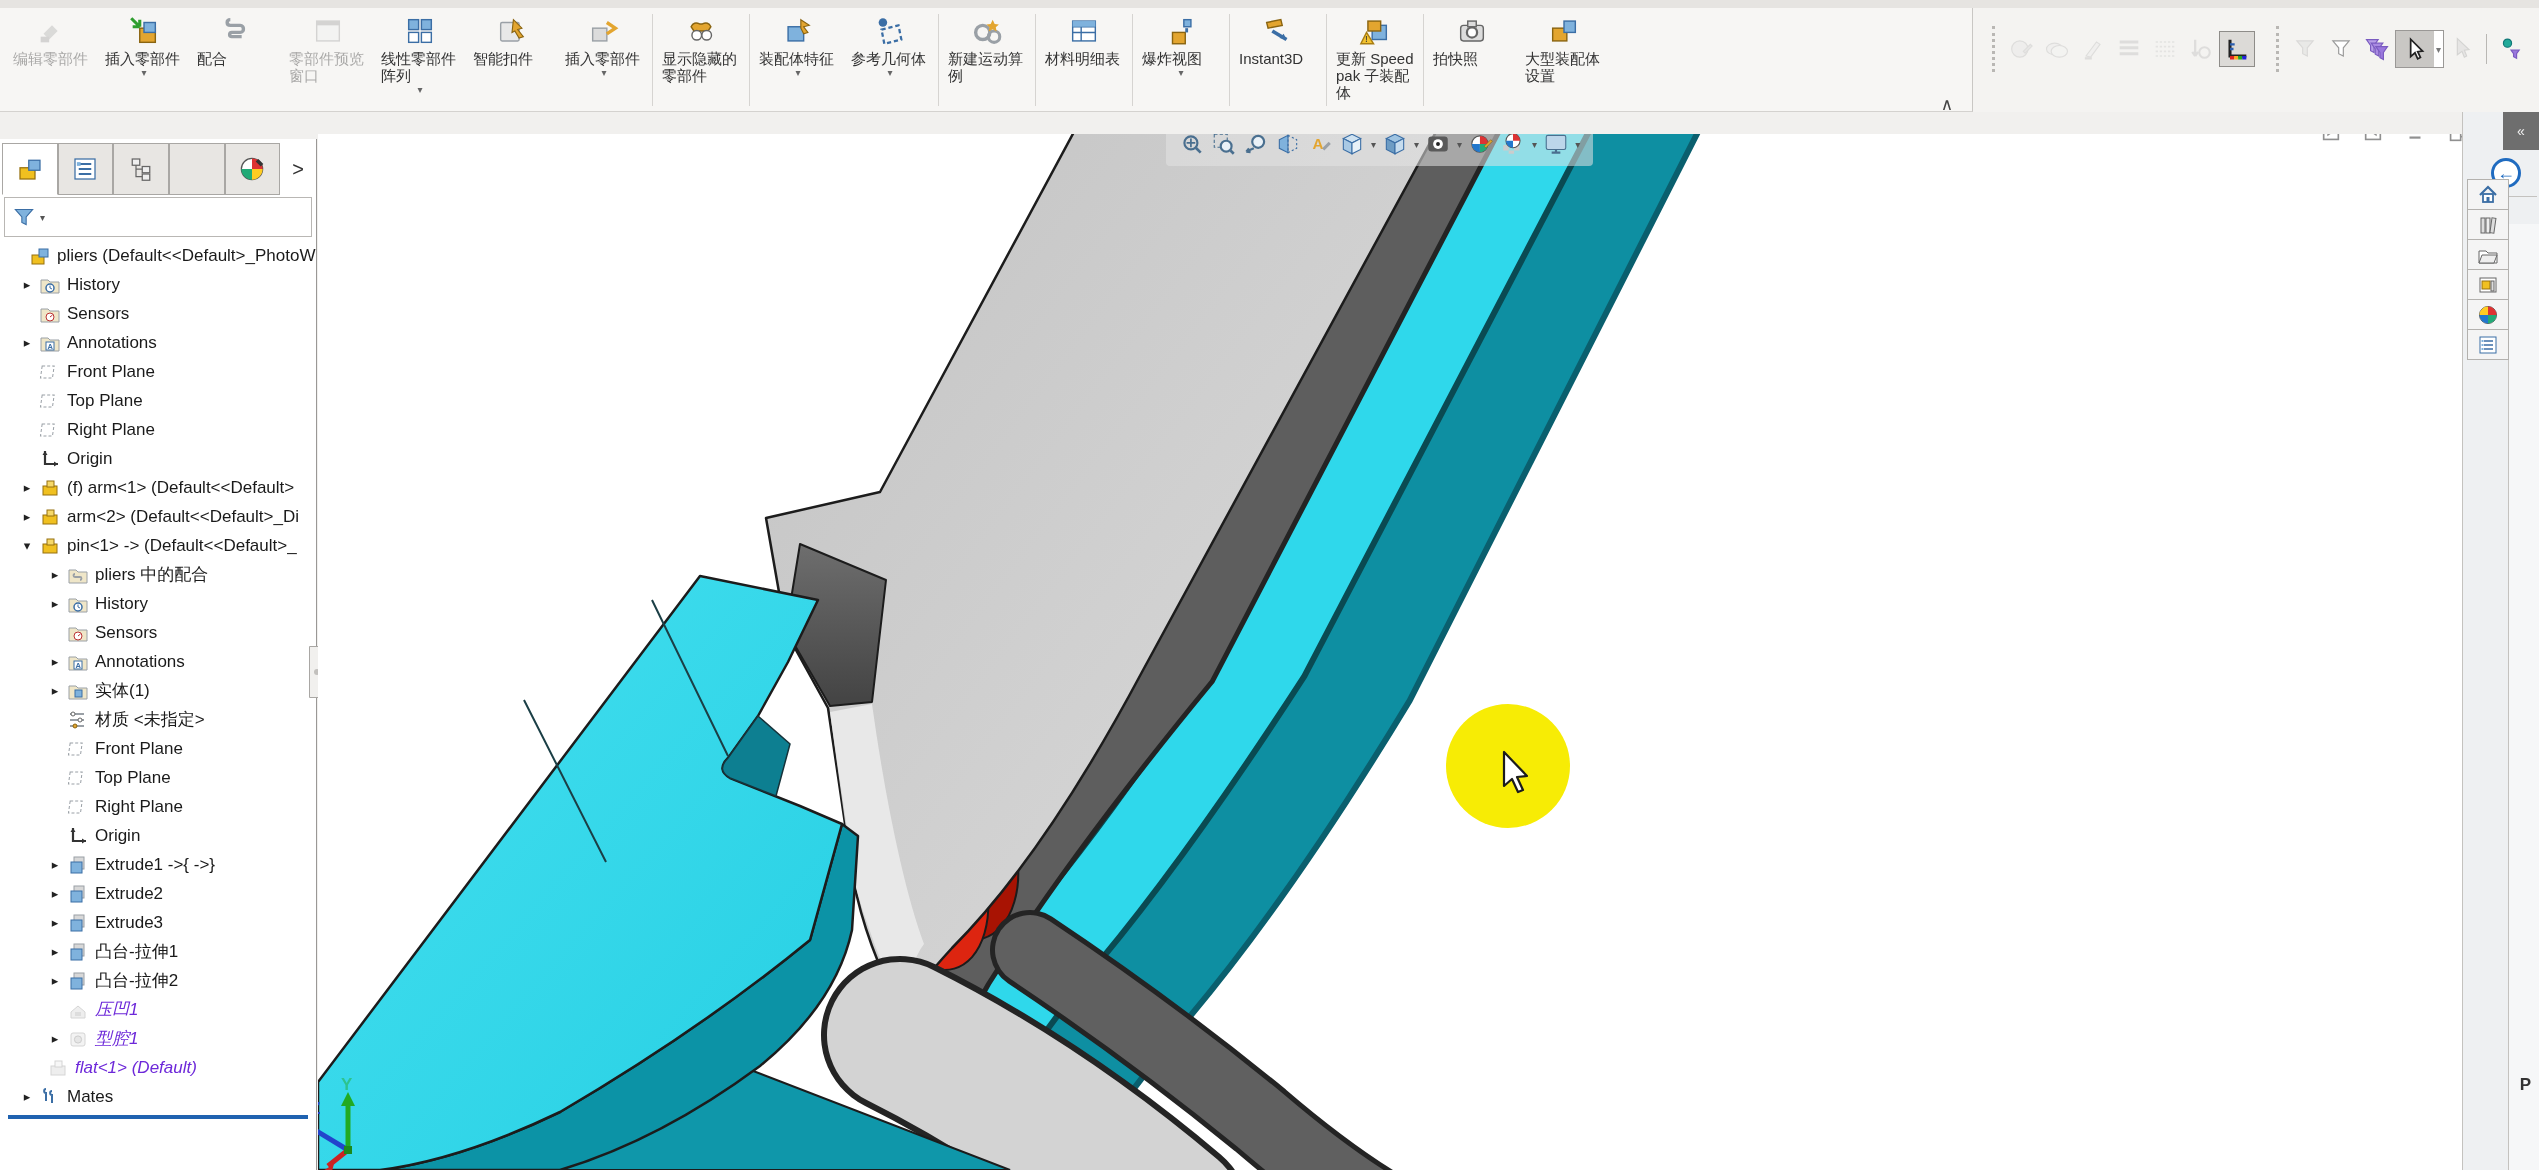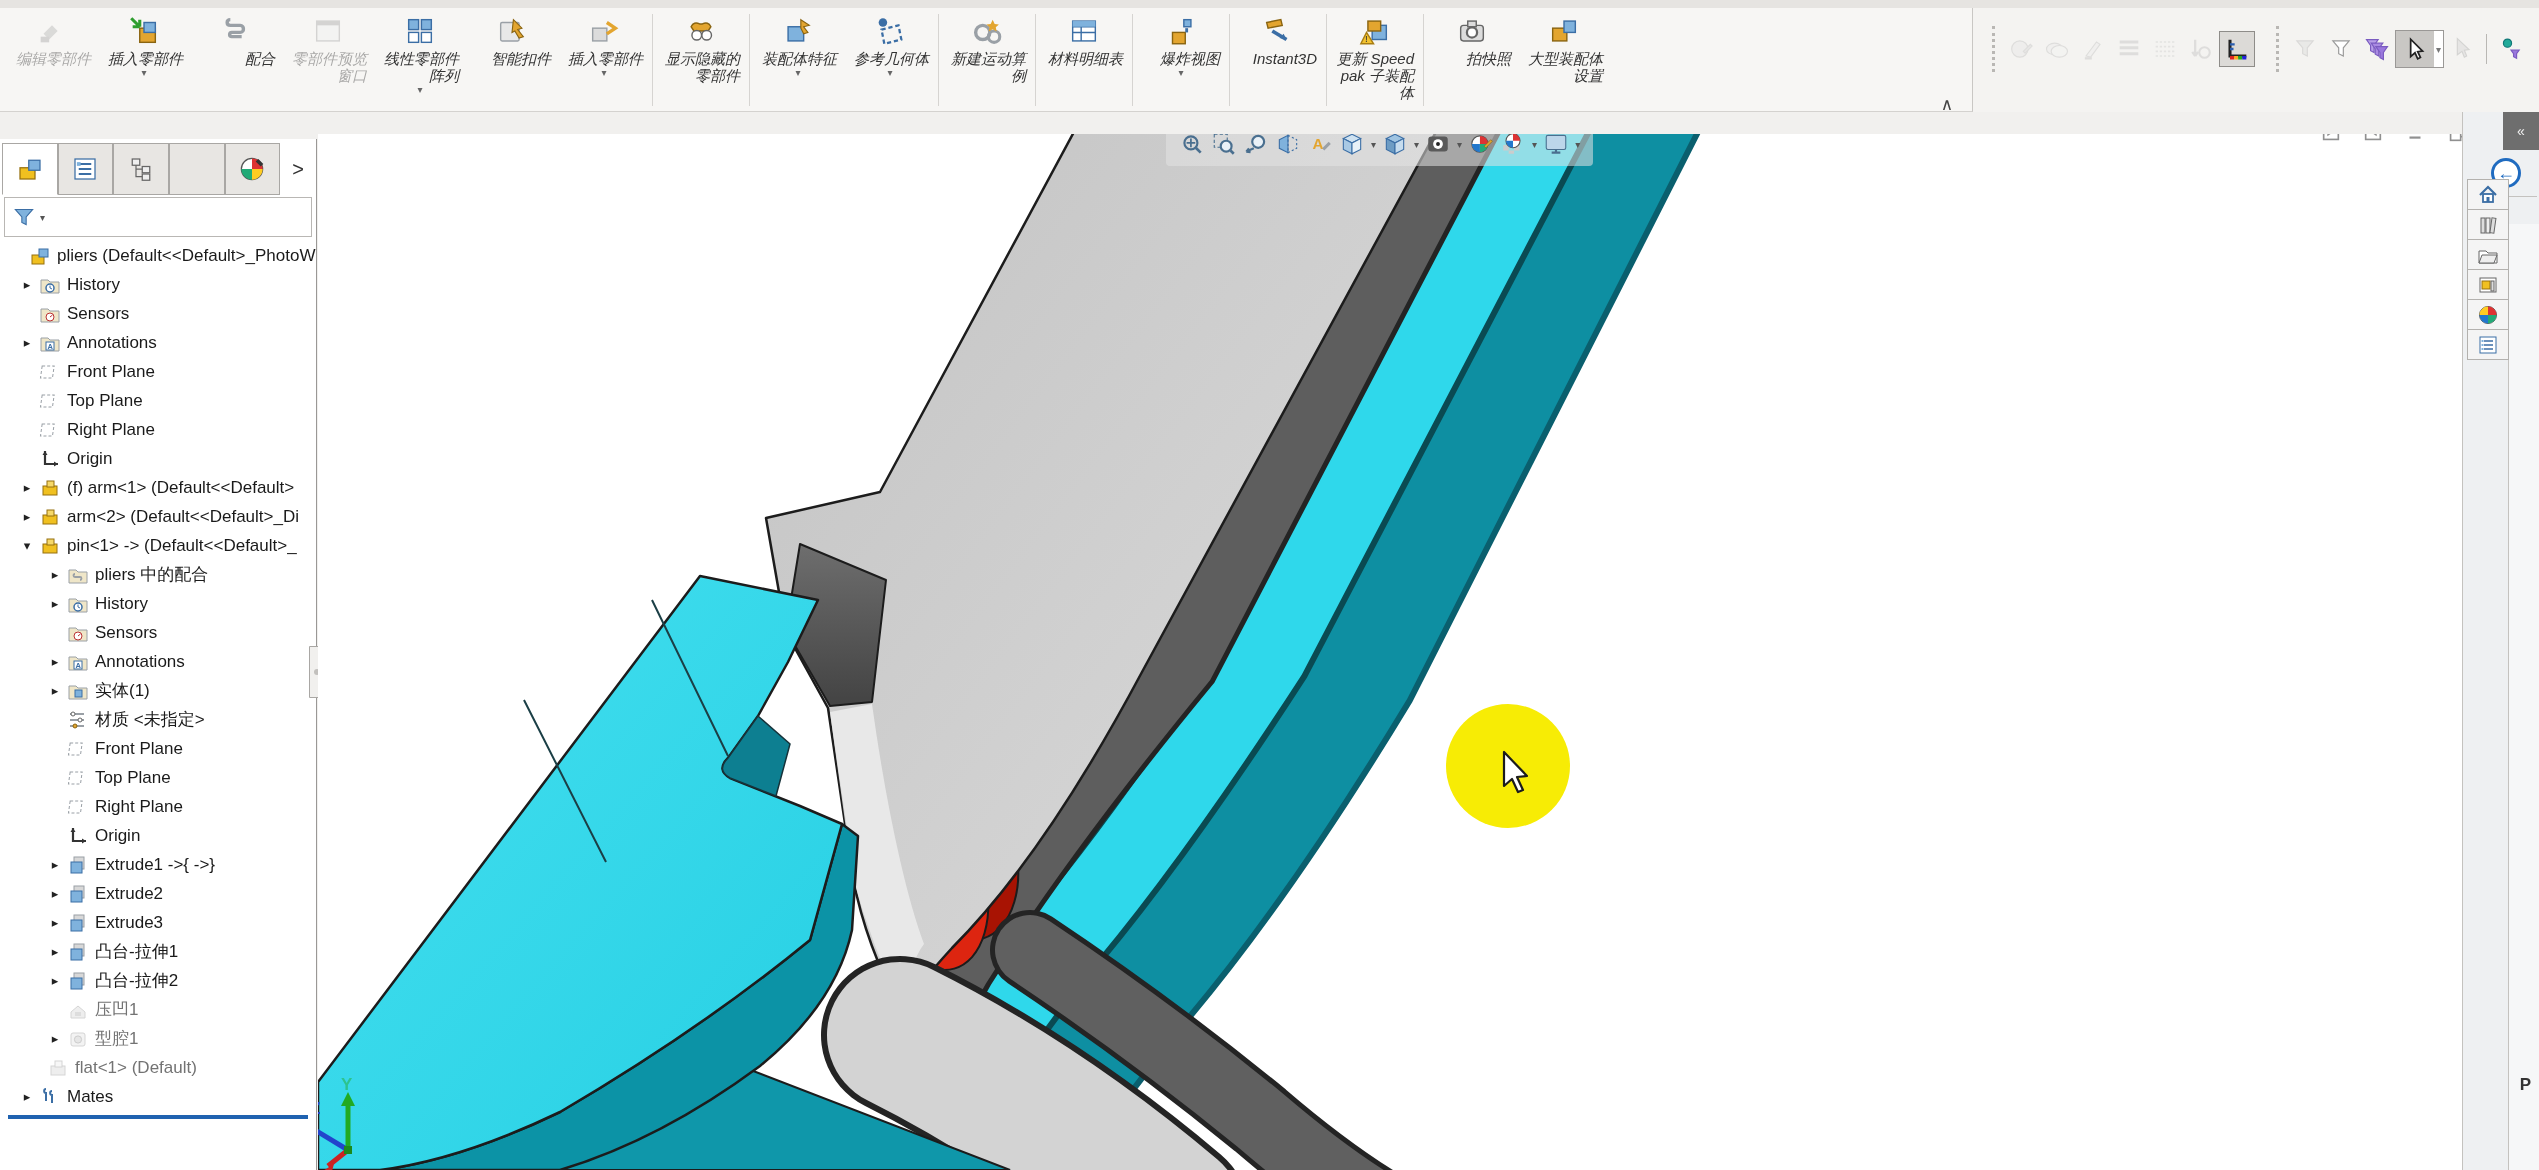--- a/index.html
+++ b/index.html
@@ -10,22 +10,22 @@
   
   #ribbon { position:absolute; left:0; top:0; width:2539px; height:112px;
     background:#f4f3f1; border-top:8px solid #e6e4e1; }
   #ribbon .panelbg { position:absolute; left:0; top:0; width:1973px; height:104px;
     background:#f7f6f4; border-right:1px solid #c9c7c4; border-bottom:1px solid #d4d2cf;}
   #ribbonBtns { position:absolute; left:6px; top:2px; height:100px; display:flex; align-items:flex-start; }
   .rbtn { display:flex; flex-direction:column; align-items:center; padding:4px 7px 0 7px;
     min-width:76px; max-width:100px; cursor:default; }
   .rbtn .ic { width:34px; height:34px; display:block; }
   .rbtn .ic svg { width:34px; height:34px; }
-  .rlab { font-size:15px; line-height:17px; color:#333; text-align:right; margin-top:2px;
-    word-break:break-all; width:78px;font-style:italic;}
+  .rlab { font-size:15px; line-height:17px; color:#333; text-align:left; margin-top:2px;
+    word-break:break-all; width:78px;}
   .rbtn .drop { font-size:10px; color:#666; line-height:9px; margin-top:1px;}
   .rbtn.dis { filter:grayscale(1) opacity(.4); }
   .rsep { width:1px; height:92px; background:#d6d4d1; margin:4px 2px 0 2px; }
   #ribbonCollapse { position:absolute; left:1925px; top:86px; width:44px; height:22px;
     text-align:center; color:#444; font-size:17px; cursor:pointer; }
 
   
   .minitb { position:absolute; top:18px; height:46px; display:flex; align-items:center;
     border-left:3px dotted #b9b7b4; padding-left:8px; }
   #minitb1 { left:1992px; } #minitb2 { left:2276px; }
@@ -59,21 +59,21 @@
   #filterbar { margin:2px 4px 4px 4px; height:40px; border:1px solid #b9b7b4;
     display:flex; align-items:center; padding-left:6px; background:#fff;}
   #filterbar svg { width:26px; height:26px; }
   #filterbar .fcaret { font-size:10px; color:#555; margin-left:3px; }
   #tree { margin-top:2px; }
   .trow { height:29px; display:flex; align-items:center; white-space:nowrap; overflow:hidden; cursor:default;}
   .trow .arr { width:22px; text-align:center; font-size:13px; color:#222; flex:none;}
   .trow .ic { width:24px; height:24px; flex:none; margin-right:5px;}
   .trow .ic svg { width:24px; height:24px;}
   .trow .lbl { font-size:17px; color:#1a1a1a; }
-  .trow.gray .lbl { color:#737373; }
+  .trow.gray .lbl { color:#6d28d9;font-style:italic; }
   .trow.gray .ic { filter:grayscale(1) opacity(.5); }
   #rollback { height:4px; background:#1f62b0; margin:4px 8px 0 8px; }
   #splitgrip { position:absolute; left:309px; top:646px; width:15px; height:52px;
     background:#f1f0ee; border:1px solid #a9a7a4; border-radius:0 6px 6px 0; cursor:ew-resize;}
   #splitgrip:after { content:""; position:absolute; left:4px; top:22px; width:6px; height:6px;
     border-radius:50%; background:#c2c0bd; }
 
   
   #viewport { position:absolute; left:318px; top:134px; width:2221px; height:1036px;
     background:#ffffff; overflow:hidden; }

